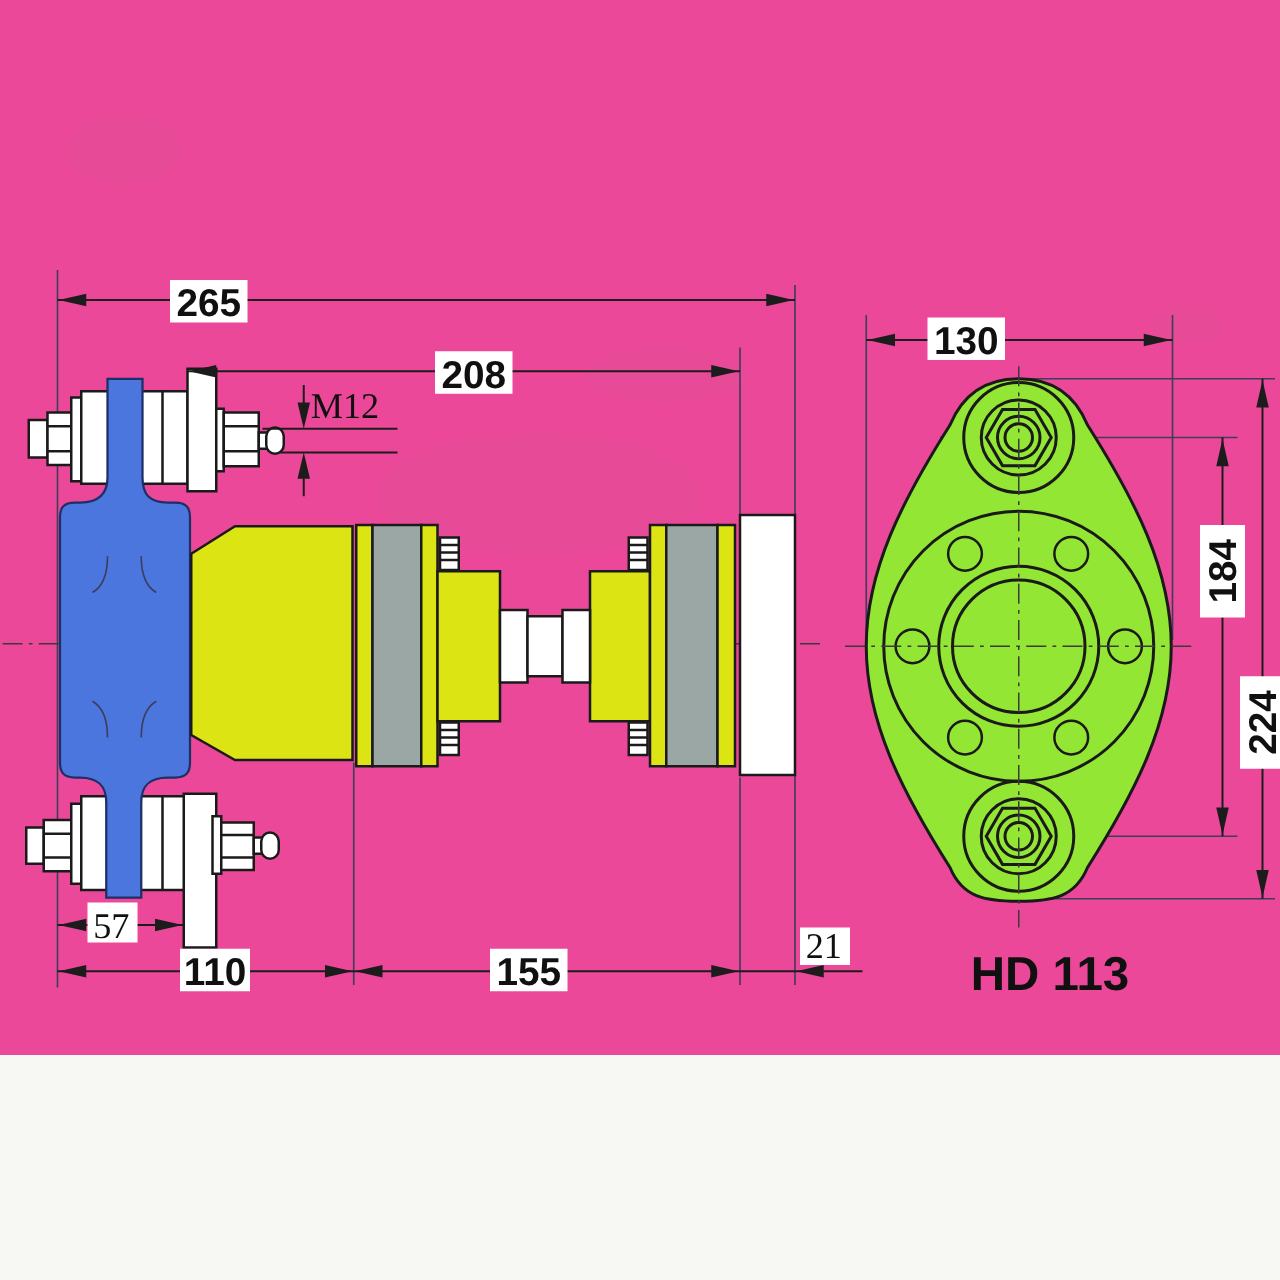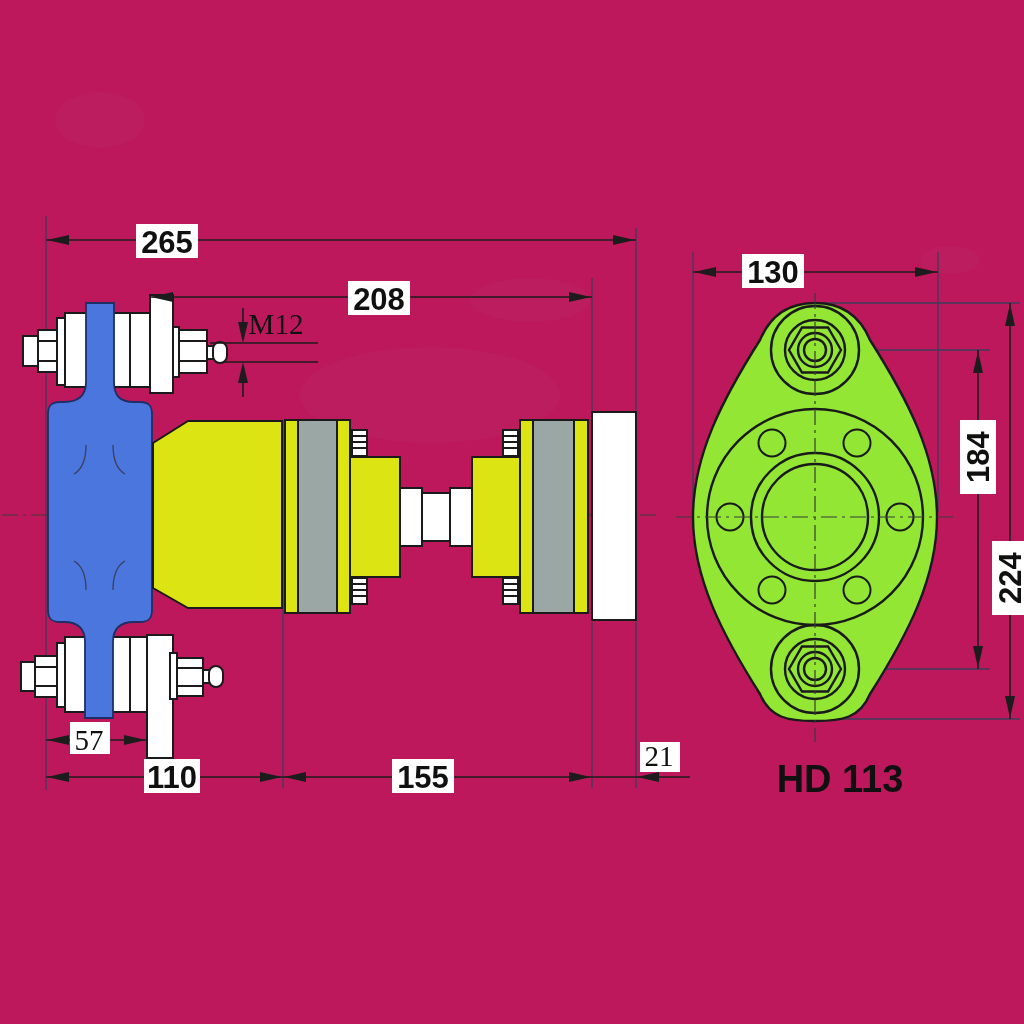--- a/index.html
+++ b/index.html
@@ -1,16 +1,16 @@
 <!DOCTYPE html>
 <html style="--bracket-blue: #4a76dd; --coupling-yellow: #dde414; --flange-green: #93e634; --ring-gray: #9aa7a5; --line-black: #1a1a1a;"><head>
 <meta charset="utf-8">
 <style>
   html,body{margin:0;padding:0;background:#f7f7f4;}
-  #stage{position:relative;width:1024px;height:1024px;background:#be185d;overflow:hidden;}
+  #stage{position:relative;width:1024px;height:844px;background:#ec4899;overflow:hidden;}
   svg{display:block;}
   .part{stroke:var(--line-black,#1a1a1a);stroke-width:2;}
   .outline{stroke:var(--line-black,#1a1a1a);stroke-width:2.4;fill:none;}
   .blue{fill:var(--bracket-blue,#4a76dd);}
   .yellow{fill:var(--coupling-yellow,#dde414);}
   .green{fill:var(--flange-green,#93e634);}
   .gray{fill:var(--ring-gray,#9aa7a5);}
   .white{fill:#ffffff;}
   .thin{stroke:#3d3d5c;stroke-width:1.3;fill:none;}
   .dimline{stroke:#1c1c1c;stroke-width:1.6;fill:none;}

